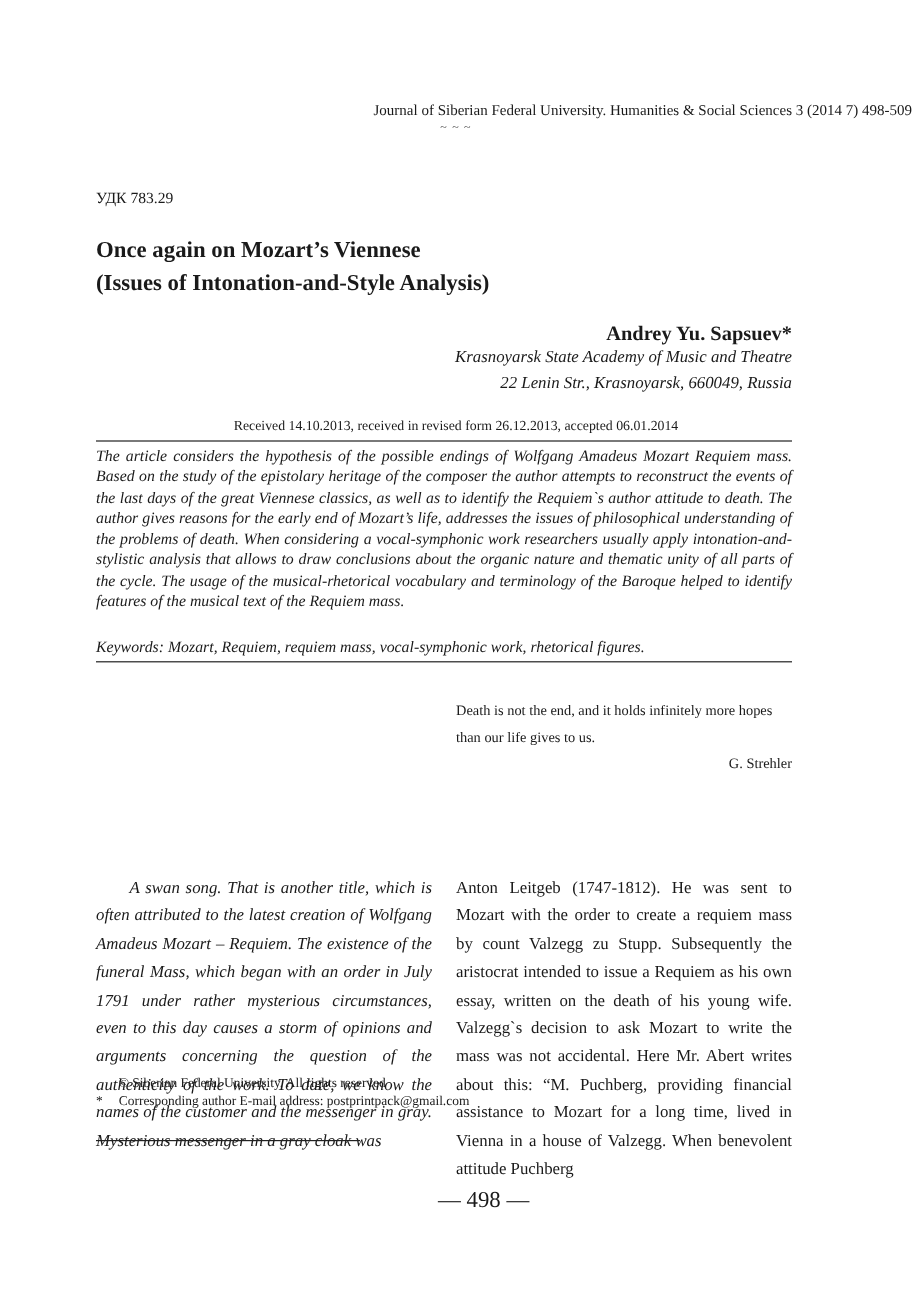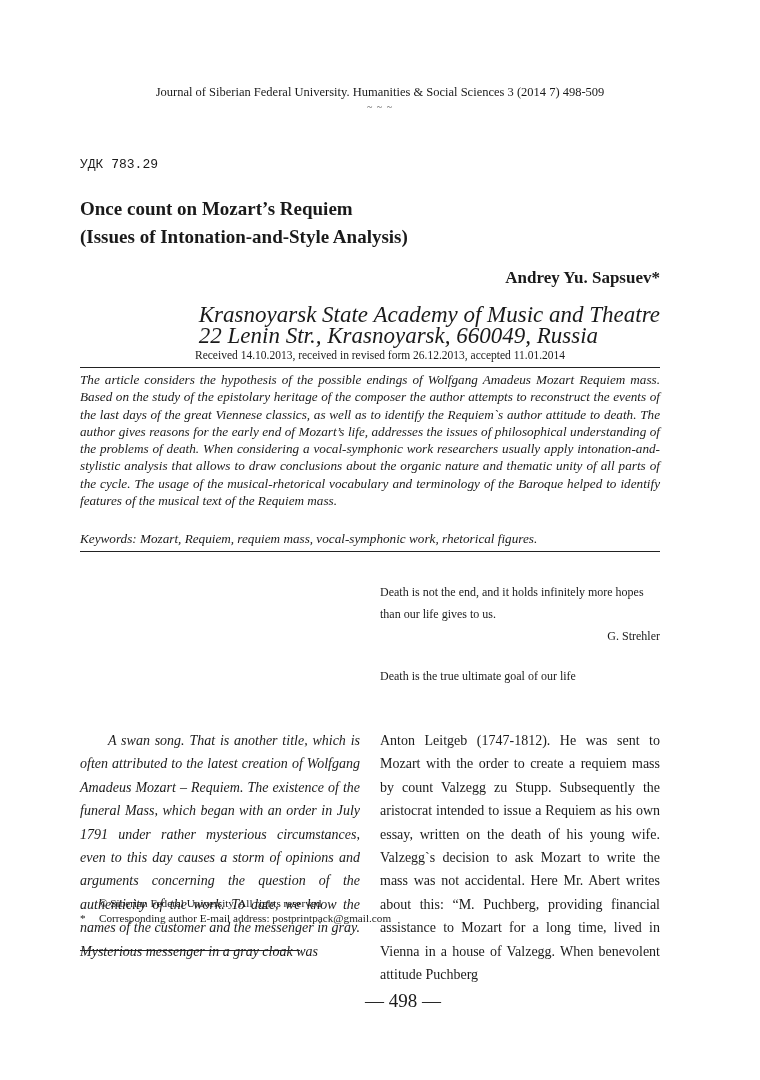--- a/index.html
+++ b/index.html
@@ -1,24 +1,24 @@
 <!DOCTYPE html>
 <html><head>
 <meta charset="utf-8">
 <style>
   html, body { margin: 0; padding: 0; background: #ffffff; }
   body { width: 760px; height: 1080px; position: relative; overflow: hidden;
          font-family: "Liberation Serif", "DejaVu Serif", serif; color: #1a1a1a; }
   .abs { position: absolute; }
-  .journal { top: 85px; left: 0; width: 760px; text-align: center; font-size: 12.5px; }
+  .journal { top: 85px; left: 0; width: 760px; text-align: right; font-size: 12.5px; }
   .tildes { top: 101px; left: 0; width: 760px; text-align: center; font-size: 10px; color: #555; letter-spacing: 1px; }
-  .udk { top: 157px; left: 80px; font-size: 13px; font-family: Liberation Mono, monospace; }
+  .udk { top: 157px; left: 80px; font-size: 13px; }
   .title { top: 195px; left: 80px; font-size: 19px; font-weight: bold; line-height: 28px; }
   .author { top: 267px; right: 100px; text-align: right; font-size: 17px; font-weight: bold; line-height: 22px; }
-  .affil { top: 288px; right: 100px; font-size: 23px; font-style: italic; line-height: 21px; margin-top: 16px; }
+  .affil { top: 288px; right: 100px; text-align: right; font-size: 14px; font-style: italic; line-height: 21px; }
   .received { top: 349px; left: 0; width: 760px; text-align: center; font-size: 11.5px; }
   .rule-top { top: 367px; left: 80px; width: 580px; height: 0; border-top: 1.5px solid #222; }
   .abstract { top: 371px; left: 80px; width: 580px; font-size: 13.2px; font-style: italic;
               line-height: 17.3px; text-align: justify; }
   .keywords { top: 531px; left: 80px; width: 580px; font-size: 13.2px; font-style: italic; }
   .rule-bottom { top: 551px; left: 80px; width: 580px; height: 0; border-top: 1.5px solid #222; }
   .epi { left: 380px; width: 280px; font-size: 12px; line-height: 22px; }
   .epi1 { top: 581px; }
   .epi-attr { text-align: right; }
   .epi2 { top: 665px; }
@@ -35,42 +35,41 @@
 </style>
 </head>
 <body>
 
 <div class="abs journal">Journal of  Siberian Federal University.  Humanities &amp; Social Sciences 3 (2014 7) 498-509</div>
 <div class="abs tildes">~ ~ ~</div>
 
 <div class="abs udk">УДК 783.29</div>
 
 <div class="abs title">
-  <div>Once count on Mozart’s Requiem</div>
+  <div>Once again on Mozart’s Viennese</div>
   <div>(Issues of Intonation-and-Style Analysis)</div>
 </div>
 
 <div class="abs author">Andrey Yu. Sapsuev*</div>
 <div class="abs affil">
   <div>Krasnoyarsk State Academy of Music and Theatre</div>
   <div>22 Lenin Str., Krasnoyarsk, 660049, Russia</div>
 </div>
 
-<div class="abs received">Received 14.10.2013, received in revised form 26.12.2013, accepted 11.01.2014</div>
+<div class="abs received">Received 14.10.2013, received in revised form 26.12.2013, accepted 06.01.2014</div>
 <div class="abs rule-top"></div>
 <div class="abs abstract">The article considers the hypothesis of the possible endings of Wolfgang Amadeus Mozart Requiem mass. Based on the study of the epistolary heritage of the composer the author attempts to reconstruct the events of the last days of the great Viennese classics, as well as to identify the Requiem`s author attitude to death. The author gives reasons for the early end of Mozart’s life, addresses the issues of philosophical understanding of the problems of death. When considering a vocal-symphonic work researchers usually apply intonation-and-stylistic analysis that allows to draw conclusions about the organic nature and thematic unity of all parts of the cycle. The usage of the musical-rhetorical vocabulary and terminology of the Baroque helped to identify features of the musical text of the Requiem mass.</div>
 <div class="abs keywords">Keywords: Mozart, Requiem, requiem mass, vocal-symphonic work, rhetorical figures.</div>
 <div class="abs rule-bottom"></div>
 
 <div class="abs epi epi1">
   <div>Death is not the end, and it holds infinitely more hopes than our life gives to us.</div>
   <div class="epi-attr">G. Strehler</div>
 </div>
 <div class="abs epi epi2">
-  <div>Death is the true ultimate goal of our life</div>
 </div>
 
 <div class="abs col col-left">
   <p>A swan song. That is another title, which is often attributed to the latest creation of Wolfgang Amadeus Mozart – Requiem. The existence of the funeral Mass, which began with an order in July 1791 under rather mysterious circumstances, even to this day causes a storm of opinions and arguments concerning the question of the authenticity of the work. To date, we know the names of the customer and the messenger in gray. Mysterious messenger in a gray cloak was</p>
 </div>
 <div class="abs col col-right">
   <p>Anton Leitgeb (1747-1812). He was sent to Mozart with the order to create a requiem mass by count Valzegg zu Stupp. Subsequently the aristocrat intended to issue a Requiem as his own essay, written on the death of his young wife. Valzegg`s decision to ask  Mozart to write the mass was not accidental. Here Mr. Abert writes about this: “M. Puchberg, providing financial assistance to Mozart for a long time, lived in Vienna in a house of Valzegg. When benevolent attitude Puchberg</p>
 </div>
 
 <div class="abs fn-rule"></div>

